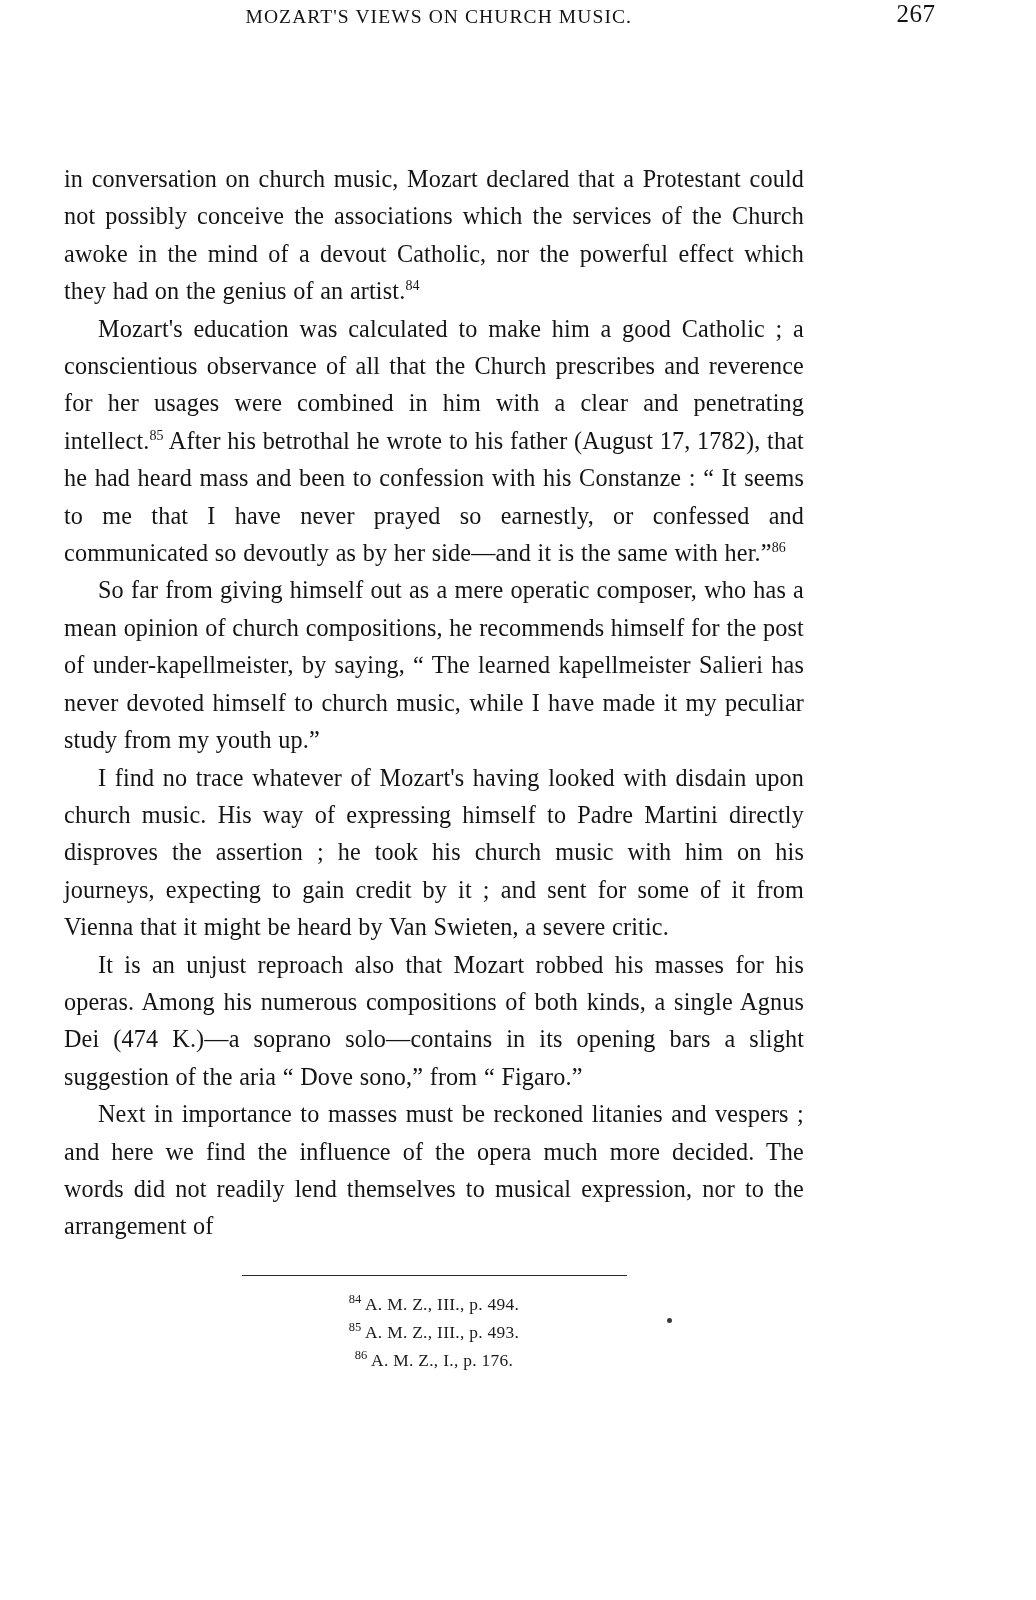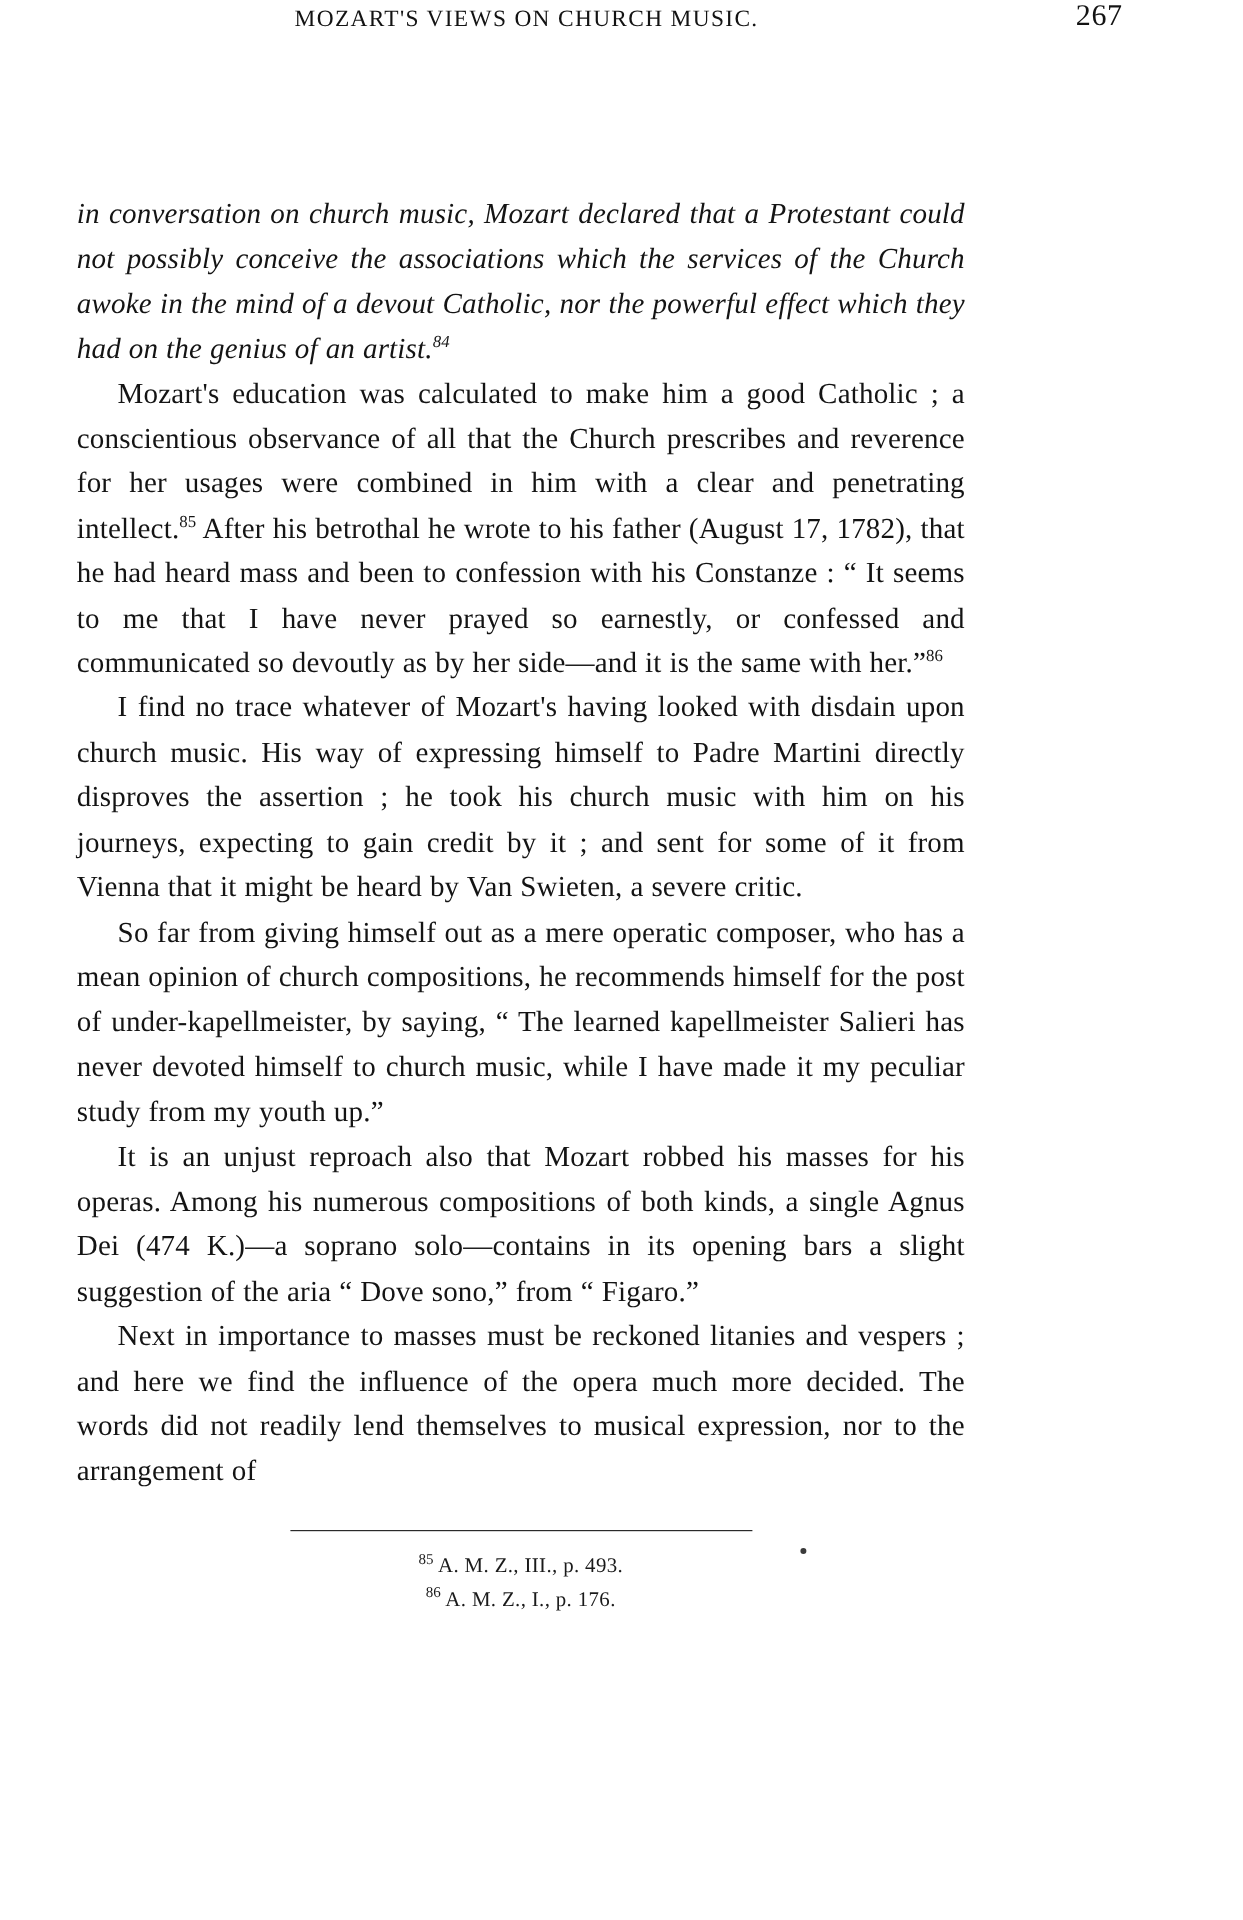--- a/index.html
+++ b/index.html
@@ -50,21 +50,20 @@
     text-align: justify;
     text-indent: 34px;
     font-size: 24.2px;
     line-height: 37.4px;
     color: #141414;
     letter-spacing: 0.15px;
     word-spacing: 0.4px;
   }
   .body-text p.first {
     text-indent: 0;
-    font-style: italic;
   }
   sup {
     font-size: 0.58em;
     vertical-align: super;
     line-height: 0;
     letter-spacing: 0;
   }
   .footnote-rule {
     width: 385px;
     height: 0;
@@ -105,31 +104,32 @@
   </div>
 
   <div class="content">
 
     <div class="body-text">
 
       <p class="first"><span>in conversation on church music, Mozart declared that a Protestant could not possibly conceive the associations which the services of the Church awoke in the mind of a devout Catholic, nor the powerful effect which they had on the genius of an artist.</span><sup>84</sup></p>
 
       <p><span>Mozart's education was calculated to make him a good Catholic ; a conscientious observance of all that the Church prescribes and reverence for her usages were combined in him with a clear and penetrating intellect.</span><sup>85</sup><span> After his betrothal he wrote to his father (August 17, 1782), that he had heard mass and been to confession with his Constanze : “ It seems to me that I have never prayed so earnestly, or confessed and communicated so devoutly as by her side—and it is the same with her.”</span><sup>86</sup></p>
 
+      <p><span>So far from giving himself out as a mere operatic composer, who has a mean opinion of church compositions, he recommends himself for the post of under-kapellmeister, by saying, “ The learned kapellmeister Salieri has never devoted himself to church music, while I have made it my peculiar study from my youth up.”</span></p>
+
       <p><span>I find no trace whatever of Mozart's having looked with disdain upon church music.   His way of expressing himself to Padre Martini directly disproves the assertion ; he took his church music with him on his journeys, expecting to gain credit by it ; and sent for some of it from Vienna that it might be heard by Van Swieten, a severe critic.</span></p>
-
-      <p><span>So far from giving himself out as a mere operatic composer, who has a mean opinion of church compositions, he recommends himself for the post of under-kapellmeister, by saying, “ The learned kapellmeister Salieri has never devoted himself to church music, while I have made it my peculiar study from my youth up.”</span></p>
 
       <p><span>It is an unjust reproach also that Mozart robbed his masses for his operas.   Among his numerous compositions of both kinds, a single Agnus Dei (474 K.)—a soprano solo—contains in its opening bars a slight suggestion of the aria “ Dove sono,” from “ Figaro.”</span></p>
 
       <p><span>Next in importance to masses must be reckoned litanies and vespers ; and here we find the influence of the opera much more decided.   The words did not readily lend themselves to musical expression, nor to the arrangement of</span></p>
 
     </div>
 
     <div class="footnote-rule"></div>
 
     <div class="footnotes">
+      <div class="footnote"><sup>84</sup> <span>A. M. Z., III., p. 494.</span></div>
       <div class="footnote"><sup>85</sup> <span>A. M. Z., III., p. 493.</span></div>
       <div class="footnote" style="position:relative;"><sup>86</sup> <span>A. M. Z., I., p. 176.</span><span class="fn-dot" style="top:-28px;"></span></div>
     </div>
 
   </div>
 </div>
 
 </body></html>

